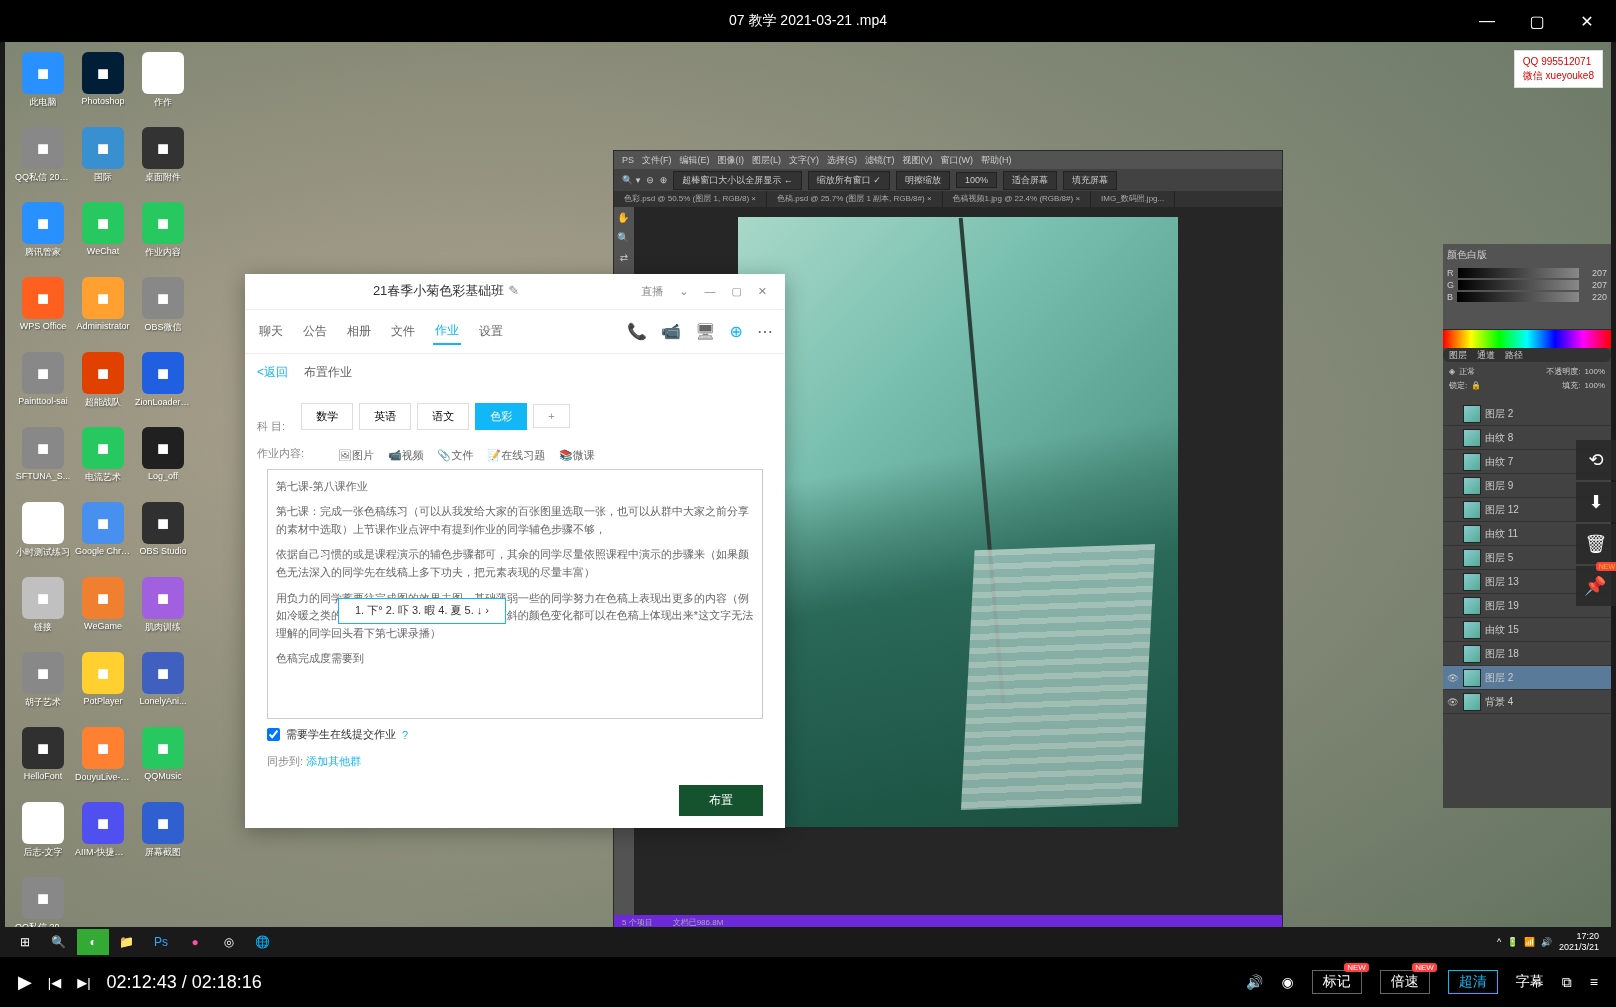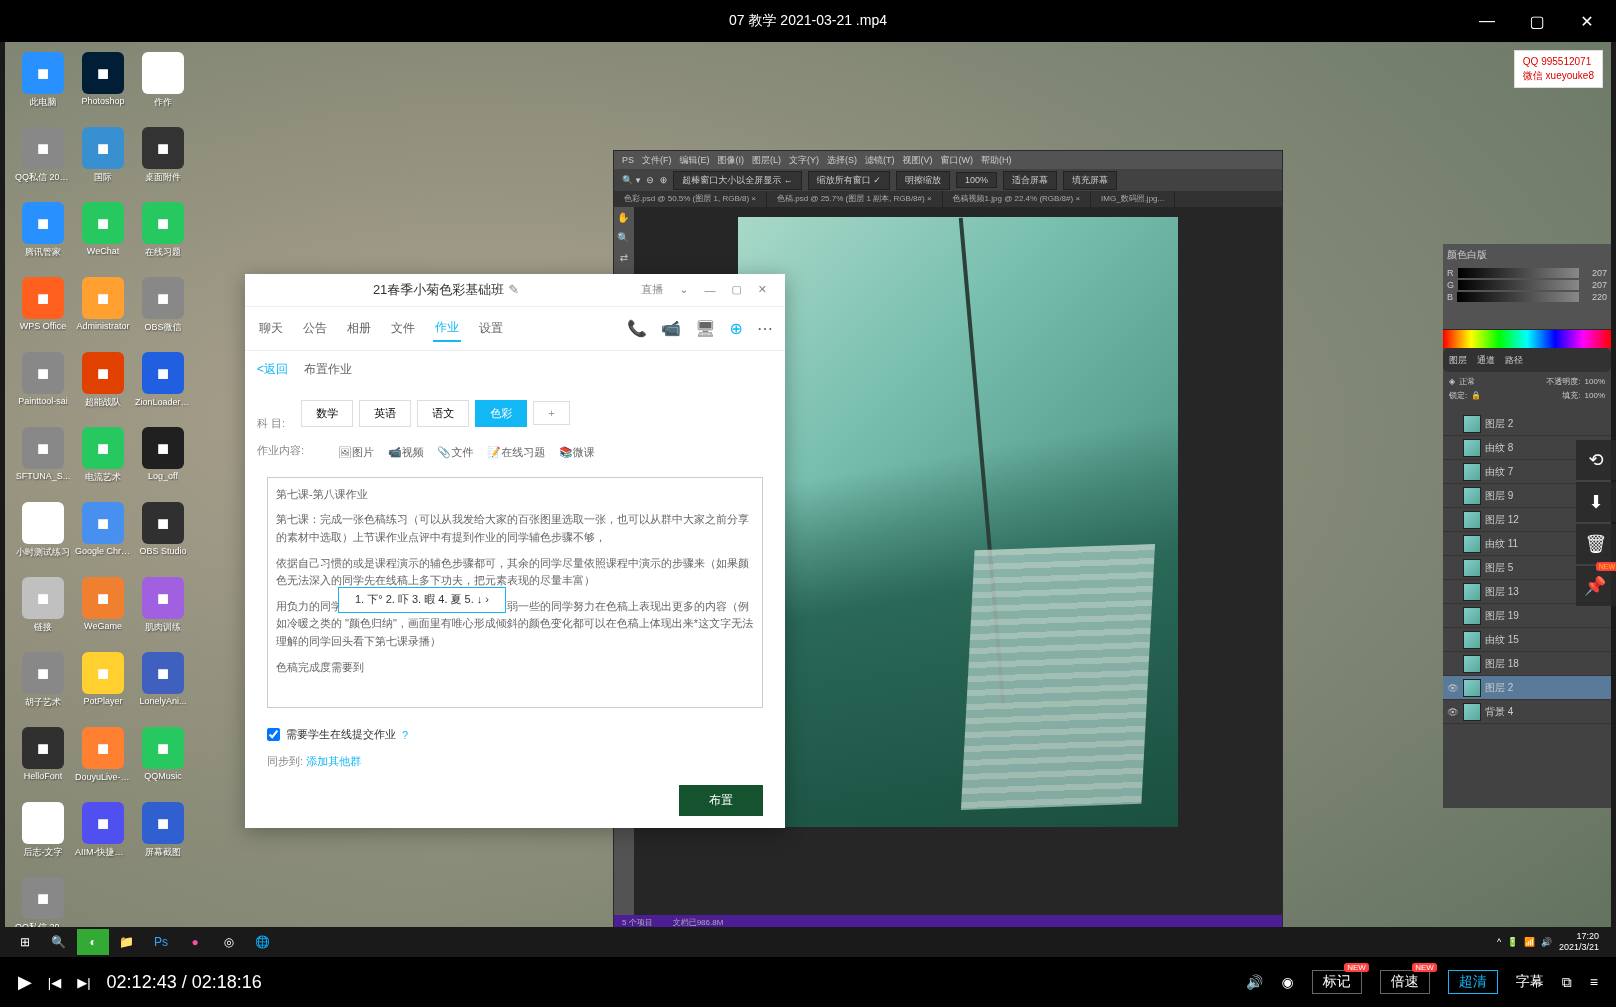--- a/index.html
+++ b/index.html
@@ -43,21 +43,21 @@
 .qq-subjects { display: flex; gap: 6px; padding: 8px 12px; align-items: center; }
 .qq-subj-label { font-size: 11px; color: #888; margin-right: 10px; margin-top: 20px; }
 .qq-subj-btn { padding: 5px 14px; font-size: 11px; border: 1px solid #ddd; background: #fff; cursor: pointer; }
 .qq-subj-btn.active { background: #12b7f5; color: #fff; border-color: #12b7f5; }
 .qq-subj-btn.add { color: #999; }
 
 .qq-content-label { font-size: 11px; color: #888; padding: 4px 12px; }
 .qq-attach-row { display: flex; gap: 14px; padding: 6px 22px; font-size: 11px; color: #666; }
 .qq-attach-row span { cursor: pointer; }
 
-.qq-textarea { margin: 11px 22px; border: 1px solid #ccc; height: 280px; padding: 8px; font-size: 11px; color: #666; line-height: 1.6; position: relative; }
+.qq-textarea { margin: 0 22px; border: 1px solid #ccc; height: 280px; padding: 8px; font-size: 11px; color: #666; line-height: 1.6; position: relative; }
 .qq-textarea p { margin-bottom: 8px; }
 .ime-box { position: absolute; bottom: 94px; left: 70px; border: 1px solid #12b7f5; background: #fff; padding: 3px 16px; font-size: 11px; color: #333; }
 
 .qq-checkbox-row { padding: 8px 22px; font-size: 11px; color: #333; display: flex; align-items: center; gap: 6px; }
 .qq-checkbox-row input { cursor: pointer; }
 .qq-share-row { padding: 4px 22px; font-size: 11px; color: #888; }
 .qq-share-row span.link { color: #12b7f5; cursor: pointer; }
 .qq-footer { margin-top: auto; padding: 12px 22px; display: flex; justify-content: flex-end; }
 .qq-footer button { padding: 7px 30px; background: #14532d; color: #fff; border: none; font-size: 12px; cursor: pointer; }
 
@@ -70,33 +70,33 @@
 .ps-doctabs { height: 16px; background: #323232; display: flex; font-size: 8px; color: #aaa; }
 .ps-doctabs span { padding: 2px 10px; border-right: 1px solid #222; }
 .ps-body { flex: 1; display: flex; background: #2a2a2a; position: relative; }
 .ps-tools { width: 20px; background: #535353; display: flex; flex-direction: column; }
 .ps-tools .tool { height: 20px; display: flex; align-items: center; justify-content: center; font-size: 10px; color: #ccc; cursor: pointer; }
 .ps-canvas { flex: 1; background: #262626; position: relative; display: flex; align-items: flex-start; justify-content: center; padding-top: 10px; }
 .ps-artwork { width: 440px; height: 610px; background: linear-gradient(135deg, #a8d8c8 0%, #7ac0b0 30%, #5aa090 60%, #408070 100%); position: relative; overflow: hidden; }
 .ps-artwork::before { content: ""; position: absolute; width: 100%; height: 100%; background: linear-gradient(170deg, transparent 40%, #2a6858 60%, #1a5040 100%); }
 .ps-artwork .pole { position: absolute; top: 0; left: 55%; width: 4px; height: 80%; background: #2a4038; transform: rotate(-5deg); }
 .ps-artwork .stair { position: absolute; bottom: 20px; right: 30px; width: 180px; height: 260px; background: repeating-linear-gradient(180deg, #d8e8e0 0 6px, #b0d0c8 6px 14px); transform: skewX(-5deg) rotate(-2deg); opacity: 0.7; }
-.ps-statusbar { height: 14px; background: #4c1d95; font-size: 8px; color: #aaa; padding: 0 8px; display: flex; gap: 20px; align-items: center; }
+.ps-statusbar { height: 14px; background: #6d28d9; font-size: 8px; color: #aaa; padding: 0 8px; display: flex; gap: 20px; align-items: center; }
 
 
 .ps-panels { position: absolute; top: 202px; right: 0; width: 168px; background: #424242; color: #ccc; font-size: 9px; }
 .ps-panel-color { height: 86px; background: #535353; padding: 4px; border-bottom: 1px solid #2a2a2a; }
 .ps-panel-color .clr-head { font-size: 10px; display: flex; gap: 0; }
 .ps-panel-color .sliders { margin-top: 6px; }
 .ps-panel-color .sl { display: flex; align-items: center; gap: 4px; margin-bottom: 2px; }
 .ps-panel-color .sl .bar { flex: 1; height: 10px; background: linear-gradient(90deg, #000, #888); }
 .ps-panel-color .sl .val { width: 24px; text-align: right; font-size: 9px; }
 .ps-panel-spectrum { height: 18px; background: linear-gradient(90deg, red, yellow, lime, cyan, blue, magenta, red); }
 .ps-panel-layers { background: #424242; height: 460px; display: flex; flex-direction: column; }
-.ps-layer-head { height: 24px; background: #323232; display: flex; align-items: center; padding: 0 6px; gap: 10px; border-radius: 6px; }
+.ps-layer-head { height: 14px; background: #323232; display: flex; align-items: center; padding: 0 6px; gap: 10px; border-radius: 6px; }
 .ps-layer-opts { height: 40px; padding: 4px 6px; font-size: 8px; }
 .ps-layer-opts .row { display: flex; gap: 4px; align-items: center; margin-bottom: 3px; }
 .ps-layer-list { flex: 1; overflow-y: auto; }
 .ps-layer-item { height: 24px; display: flex; align-items: center; gap: 4px; padding: 0 4px; border-bottom: 1px solid #333; cursor: pointer; }
 .ps-layer-item.sel { background: #5a7a9a; }
 .ps-layer-item .eye { width: 12px; font-size: 9px; }
 .ps-layer-item .thumb { width: 18px; height: 18px; background: linear-gradient(135deg, #8cc, #5a9); border: 1px solid #222; }
 .ps-layer-item .lname { font-size: 10px; }
 
 
@@ -169,21 +169,21 @@
         <div class="desktop-icon">
           <div class="ico" style="background:#2890ff">■</div>
           <div class="lbl">腾讯管家</div>
         </div>
         <div class="desktop-icon">
           <div class="ico" style="background:#28c860">■</div>
           <div class="lbl">WeChat</div>
         </div>
         <div class="desktop-icon">
           <div class="ico" style="background:#28c860">■</div>
-          <div class="lbl">在线习题</div>
+          <div class="lbl">作业内容</div>
         </div>
         <div class="desktop-icon">
           <div class="ico" style="background:#ff6020">■</div>
           <div class="lbl">WPS Office</div>
         </div>
         <div class="desktop-icon">
           <div class="ico" style="background:#ffa030">■</div>
           <div class="lbl">Administrator</div>
         </div>
         <div class="desktop-icon">

